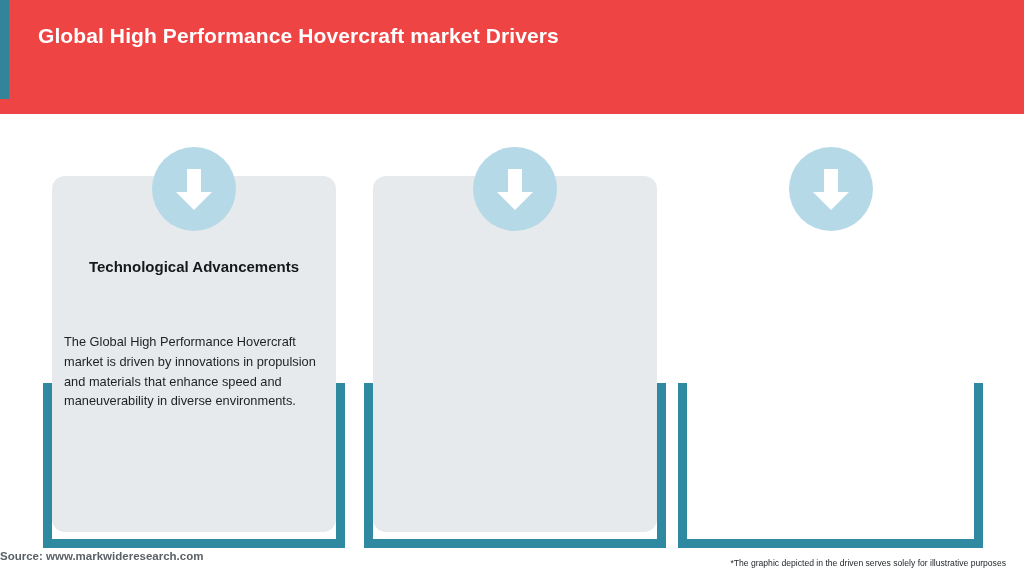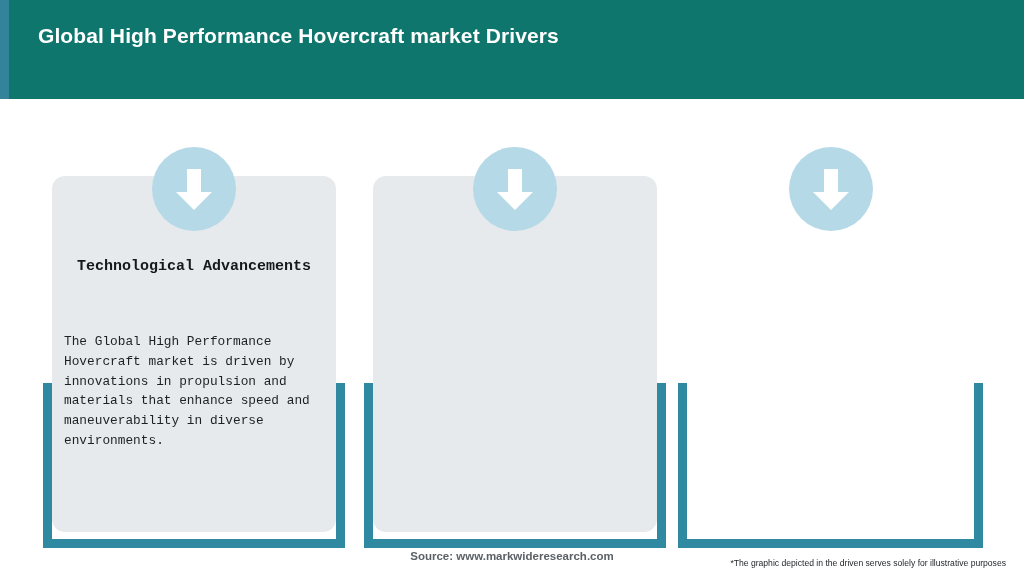--- a/index.html
+++ b/index.html
@@ -14,22 +14,22 @@
     overflow: hidden;
     position: relative;
   }
 
   
   .header {
     position: absolute;
     left: 0;
     top: 0;
     width: 1024px;
-    height: 99px;
-    background: #0f766e;
+    height: 114px;
+    background: #ef4444;
     box-sizing: border-box;
   }
   .header-edge {
     position: absolute;
     left: 0;
     top: 0;
     width: 9px;
     height: 99px;
     background: #33839a;
   }
@@ -109,21 +109,20 @@
 
   .card {
     position: absolute;
     left: 9px;
     right: 9px;
     top: 77px;
     height: 356px;
     background: #e6eaec;
     border-radius: 13px;
     box-sizing: border-box;
-    font-family: Liberation Mono, monospace;
   }
 
   .icon-circle {
     position: absolute;
     left: 50%;
     top: 48px;
     width: 84px;
     height: 84px;
     margin-left: -42px;
     border-radius: 50%;
@@ -161,21 +160,21 @@
     color: #1d2124;
     line-height: 19.8px;
   }
 
   
   .source {
     position: absolute;
     left: 0;
     top: 556px;
     width: 1024px;
-    text-align: center;
+    text-align: left;
     font-size: 11.5px;
     font-weight: bold;
     color: #5b6166;
     transform: translateY(-50%);
   }
   .disclaimer {
     position: absolute;
     right: 18px;
     top: 563px;
     font-size: 8.6px;

